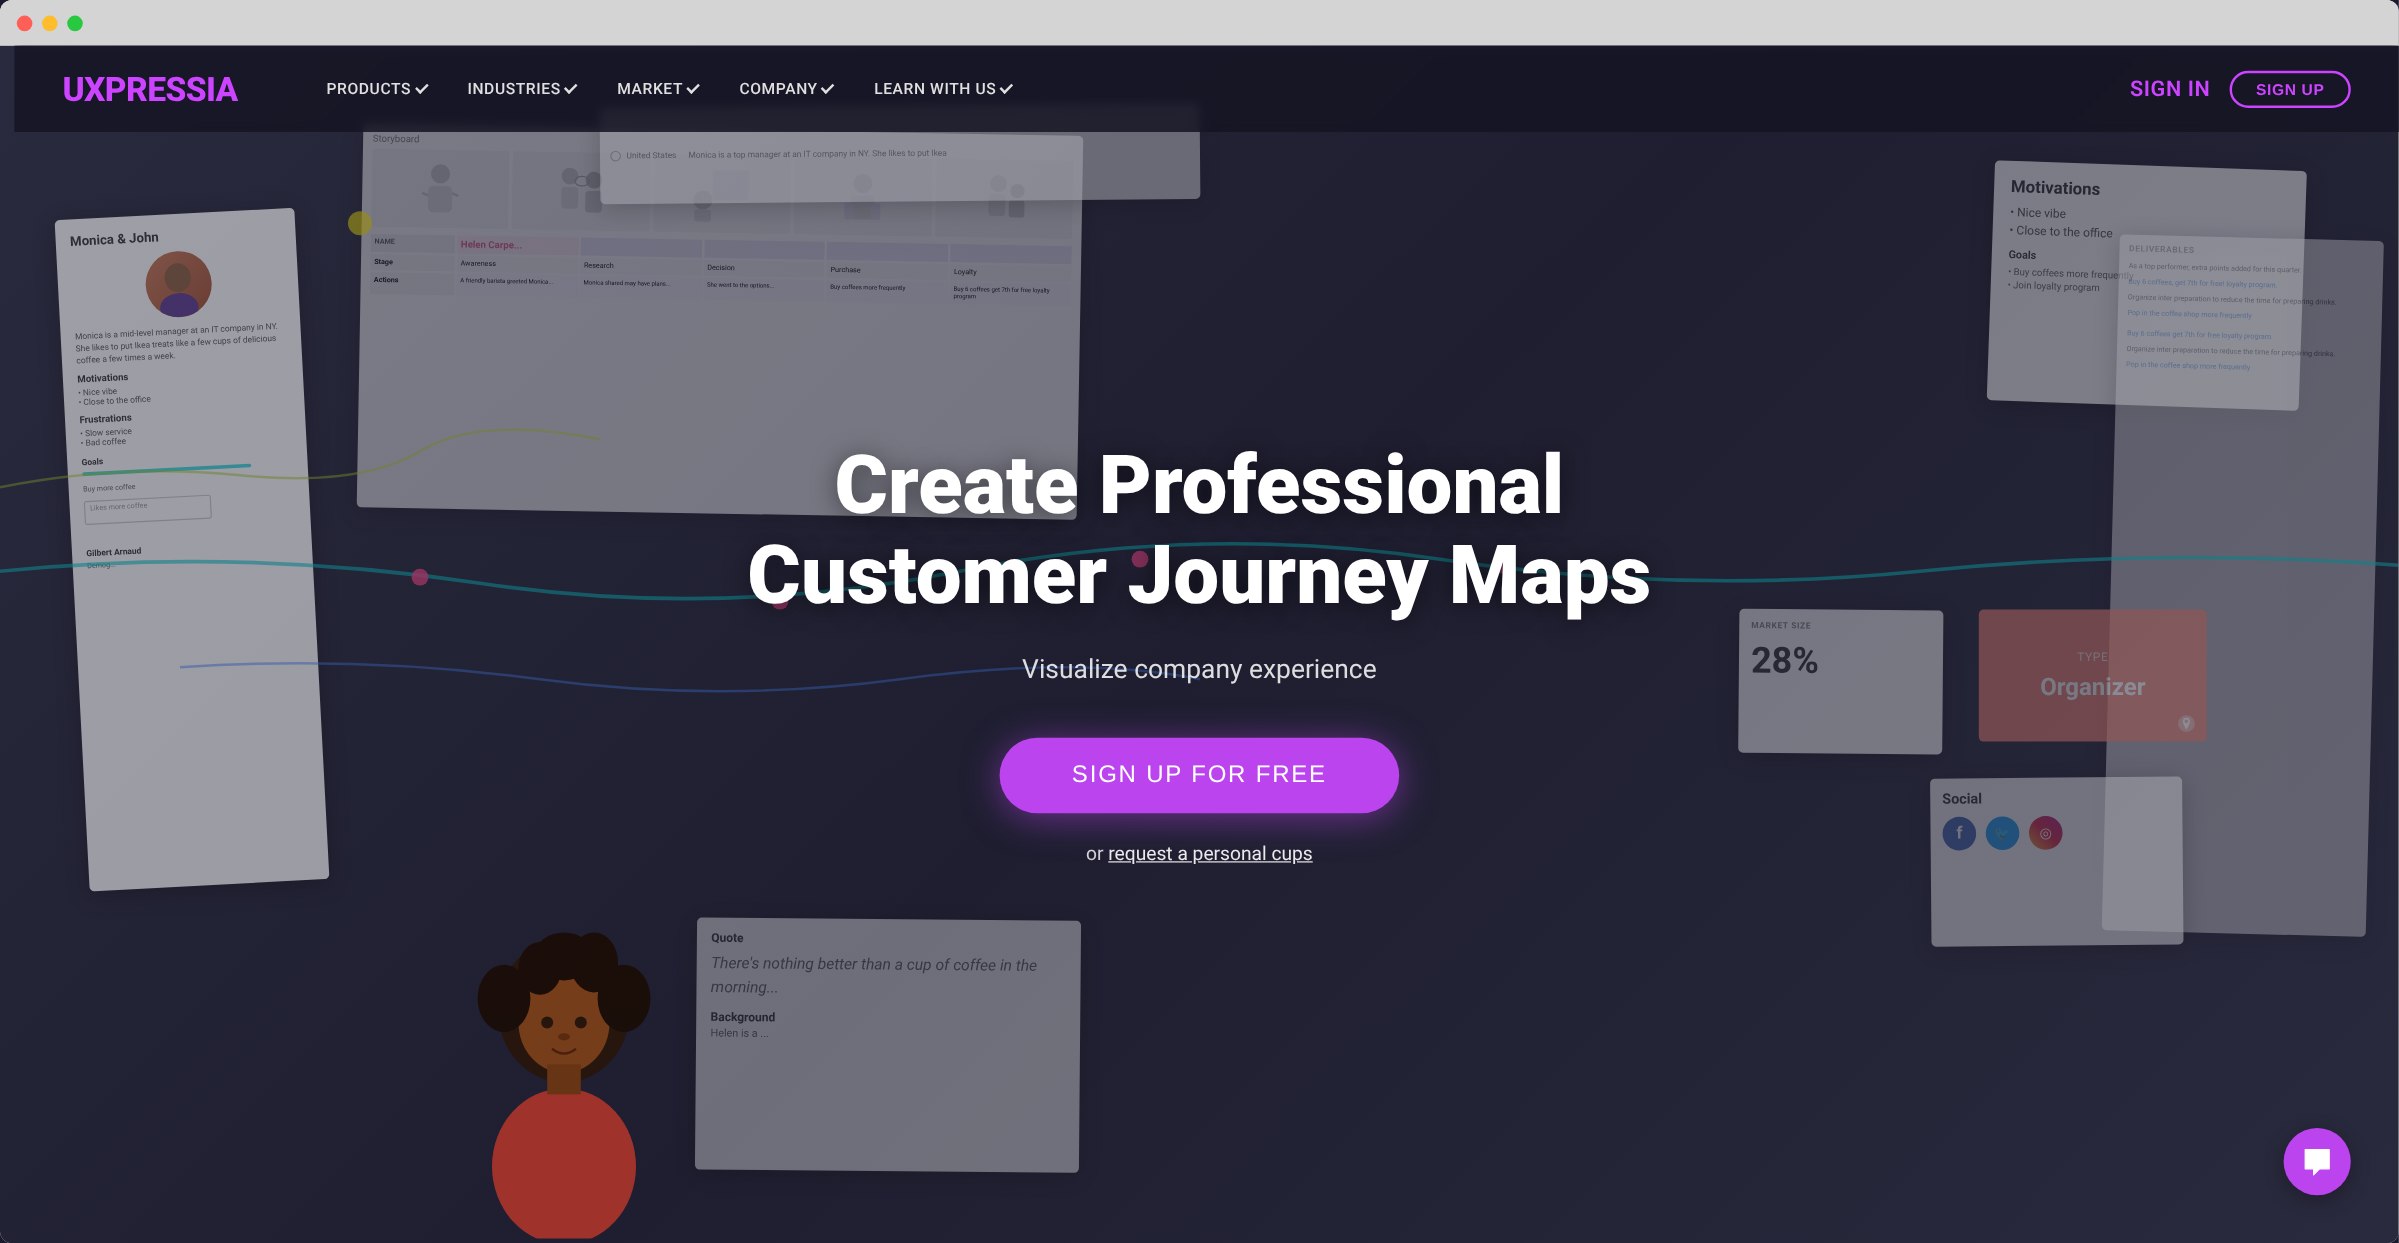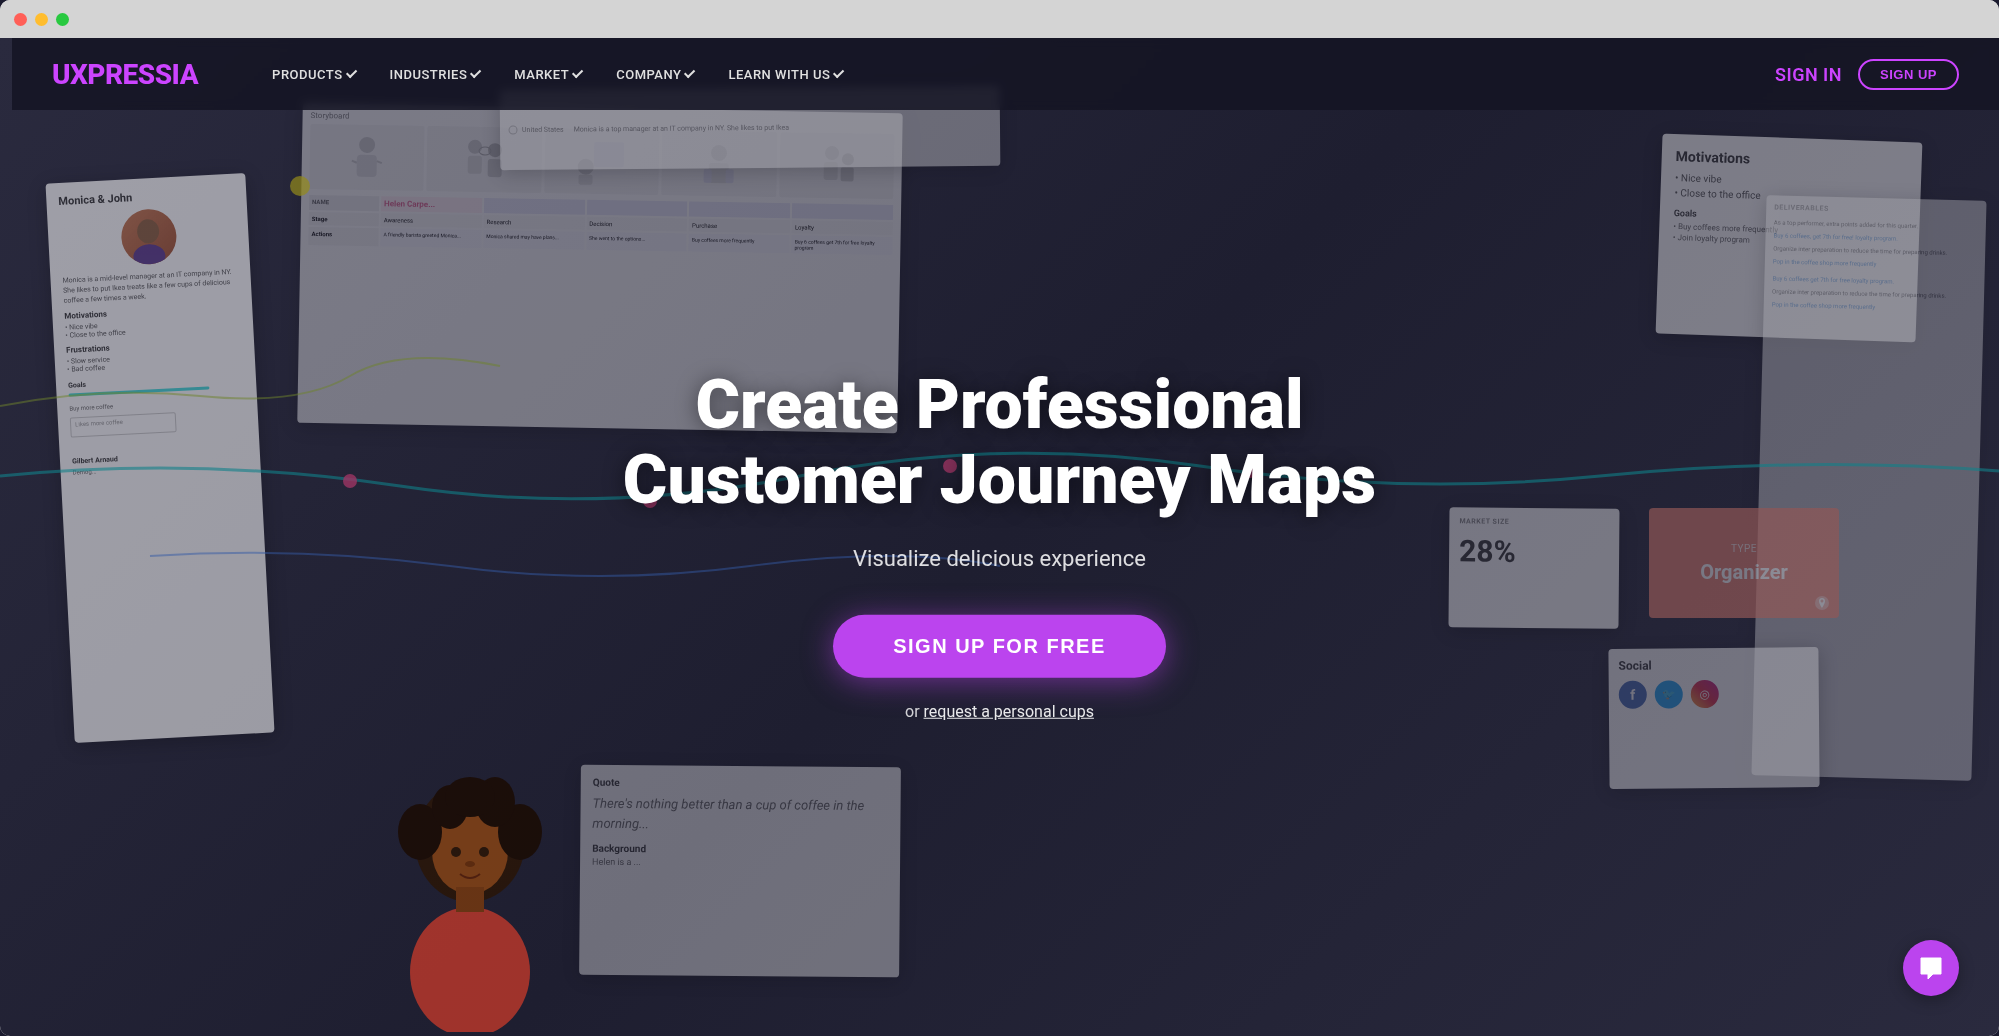--- a/index.html
+++ b/index.html
@@ -211,21 +211,21 @@
       font-weight: 400;
     }
 
     .hero-cta {
       background: #bb44ee;
       color: #fff;
       border: none;
       border-radius: 40px;
       padding: 20px 60px;
       font-size: 20px;
-      font-weight: 700;
+      font-weight: 400;
       letter-spacing: 1.5px;
       cursor: pointer;
       display: inline-block;
       margin-bottom: 18px;
       box-shadow: 0 4px 30px rgba(187, 68, 238, 0.5);
     }
 
     .hero-demo {
       display: block;
       font-size: 16px;
@@ -526,21 +526,21 @@
         <button class="nav-signup">SIGN UP</button>
       </div>
     </nav>
 
     <div class="hero">
       <h1 class="hero-title">
         <span>Create Professional</span><br>
         <span>Customer Journey Maps</span>
       </h1>
       <p class="hero-subtitle">
-        <span>Visualize delicious experience</span><br>
+        <span>Visualize company experience</span><br>
       </p>
       <button class="hero-cta">SIGN UP FOR FREE</button>
       <span class="hero-demo">
         <span>or </span><span class="hero-demo-link">request a personal cups</span>
       </span>
     </div>
 
     <div class="chat-widget">
       <svg width="26" height="26" viewBox="0 0 26 26">
         <path d="M3 3h20v16H15l-5 5v-5H3z" fill="white" stroke="white" stroke-width="1" stroke-linejoin="round"></path>

